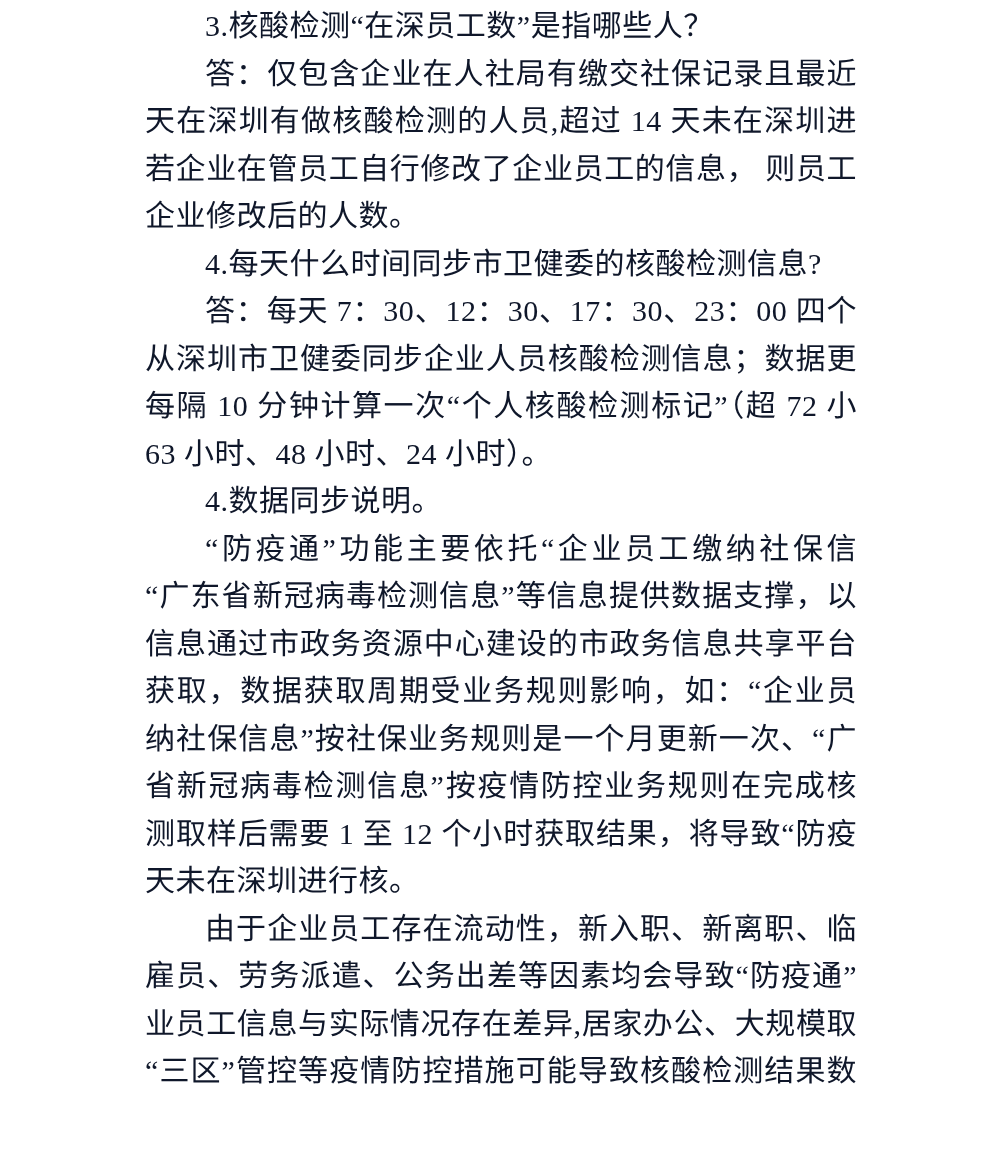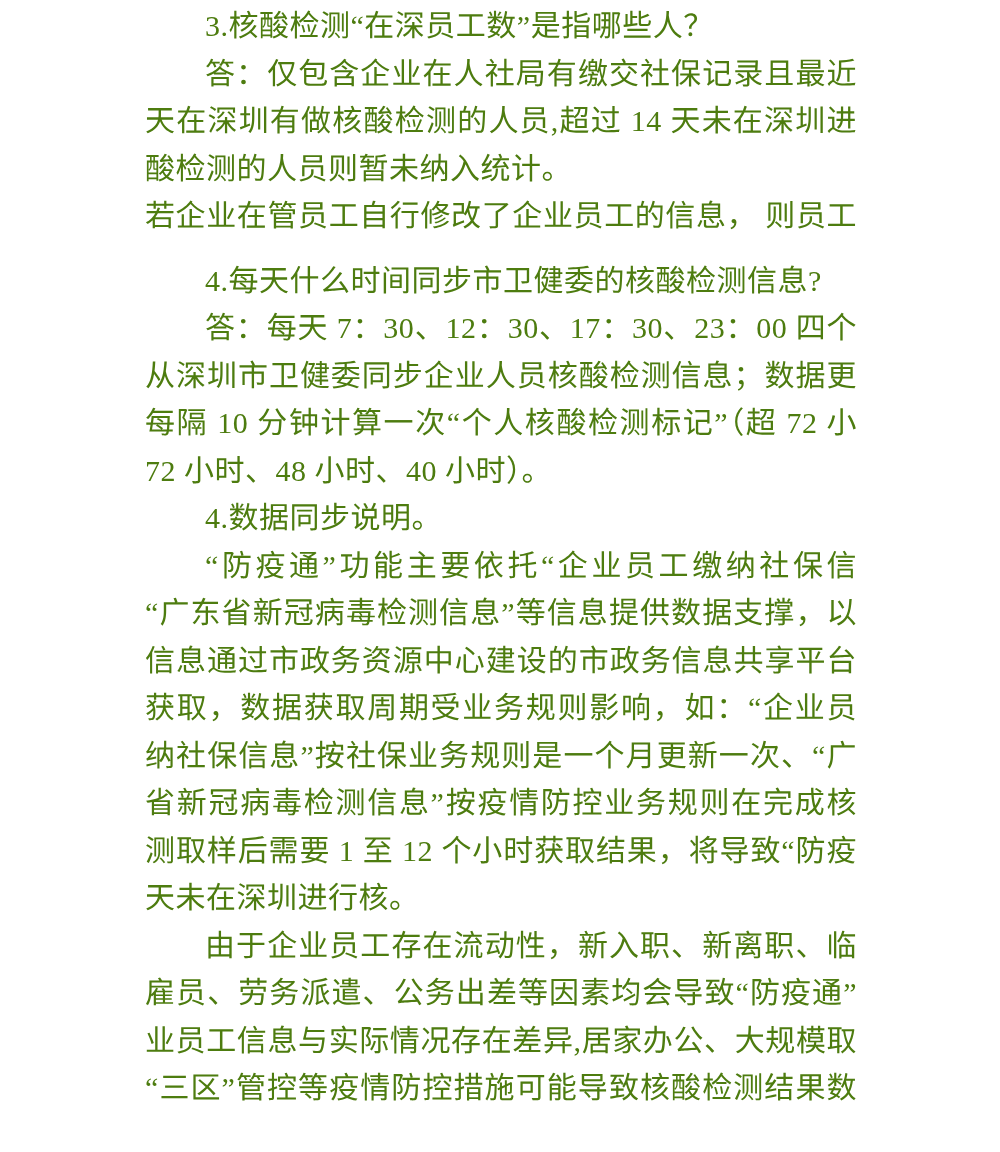--- a/index.html
+++ b/index.html
@@ -7,21 +7,21 @@
     padding: 0;
     background: #ffffff;
   }
   .page {
     position: relative;
     width: 1000px;
     height: 1152px;
     background: #ffffff;
     overflow: hidden;
     font-family: "Liberation Serif", "DejaVu Serif", serif;
-    color: #4d7c0f;
+    color: #0f172a;
   }
   .textblock {
     position: absolute;
     top: 2px;
     left: 145px;
     width: 712px;
   }
   .line {
     font-size: 30px;
     line-height: 47.5px;
@@ -34,39 +34,38 @@
   .line.fill {
     white-space: normal;
     text-align: justify;
     text-align-last: justify;
     overflow: hidden;
   }
   .line.indent {
     text-indent: 60px; 
   }
   .line.gap-before {
-    margin-top: 17px; 
     font-family: Liberation Serif, serif;
   }
 </style>
 </head>
 <body>
 
 <div class="page">
   <div class="textblock">
     <div class="line indent">3.核酸检测“在深员工数”是指哪些人？</div>
     <div class="line indent fill">答：仅包含企业在人社局有缴交社保记录且最近 14</div>
     <div class="line fill">天在深圳有做核酸检测的人员,超过 14 天未在深圳进行核</div>
-    <div class="line">酸检测的人员则暂未纳入统计。</div>
     <div class="line fill">若企业在管员工自行修改了企业员工的信息， 则员工数为</div>
+    <div class="line">企业修改后的人数。</div>
     <div class="line indent gap-before">4.每天什么时间同步市卫健委的核酸检测信息?</div>
     <div class="line indent fill">答：每天 7：30、12：30、17：30、23：00 四个时间点</div>
     <div class="line fill">从深圳市卫健委同步企业人员核酸检测信息；数据更新后，</div>
     <div class="line fill">每隔 10 分钟计算一次“个人核酸检测标记”（超 72 小时、</div>
-    <div class="line">72 小时、48 小时、40 小时）。</div>
+    <div class="line">63 小时、48 小时、24 小时）。</div>
     <div class="line indent">4.数据同步说明。</div>
     <div class="line indent fill">“防疫通”功能主要依托“企业员工缴纳社保信息”、</div>
     <div class="line fill">“广东省新冠病毒检测信息”等信息提供数据支撑，以上</div>
     <div class="line fill">信息通过市政务资源中心建设的市政务信息共享平台订阅</div>
     <div class="line fill">获取，数据获取周期受业务规则影响，如：“企业员工缴</div>
     <div class="line fill">纳社保信息”按社保业务规则是一个月更新一次、“广东</div>
     <div class="line fill">省新冠病毒检测信息”按疫情防控业务规则在完成核酸检</div>
     <div class="line fill">测取样后需要 1 至 12 个小时获取结果，将导致“防疫通”</div>
     <div class="line">天未在深圳进行核。</div>
     <div class="line indent fill">由于企业员工存在流动性，新入职、新离职、临时工、</div>

